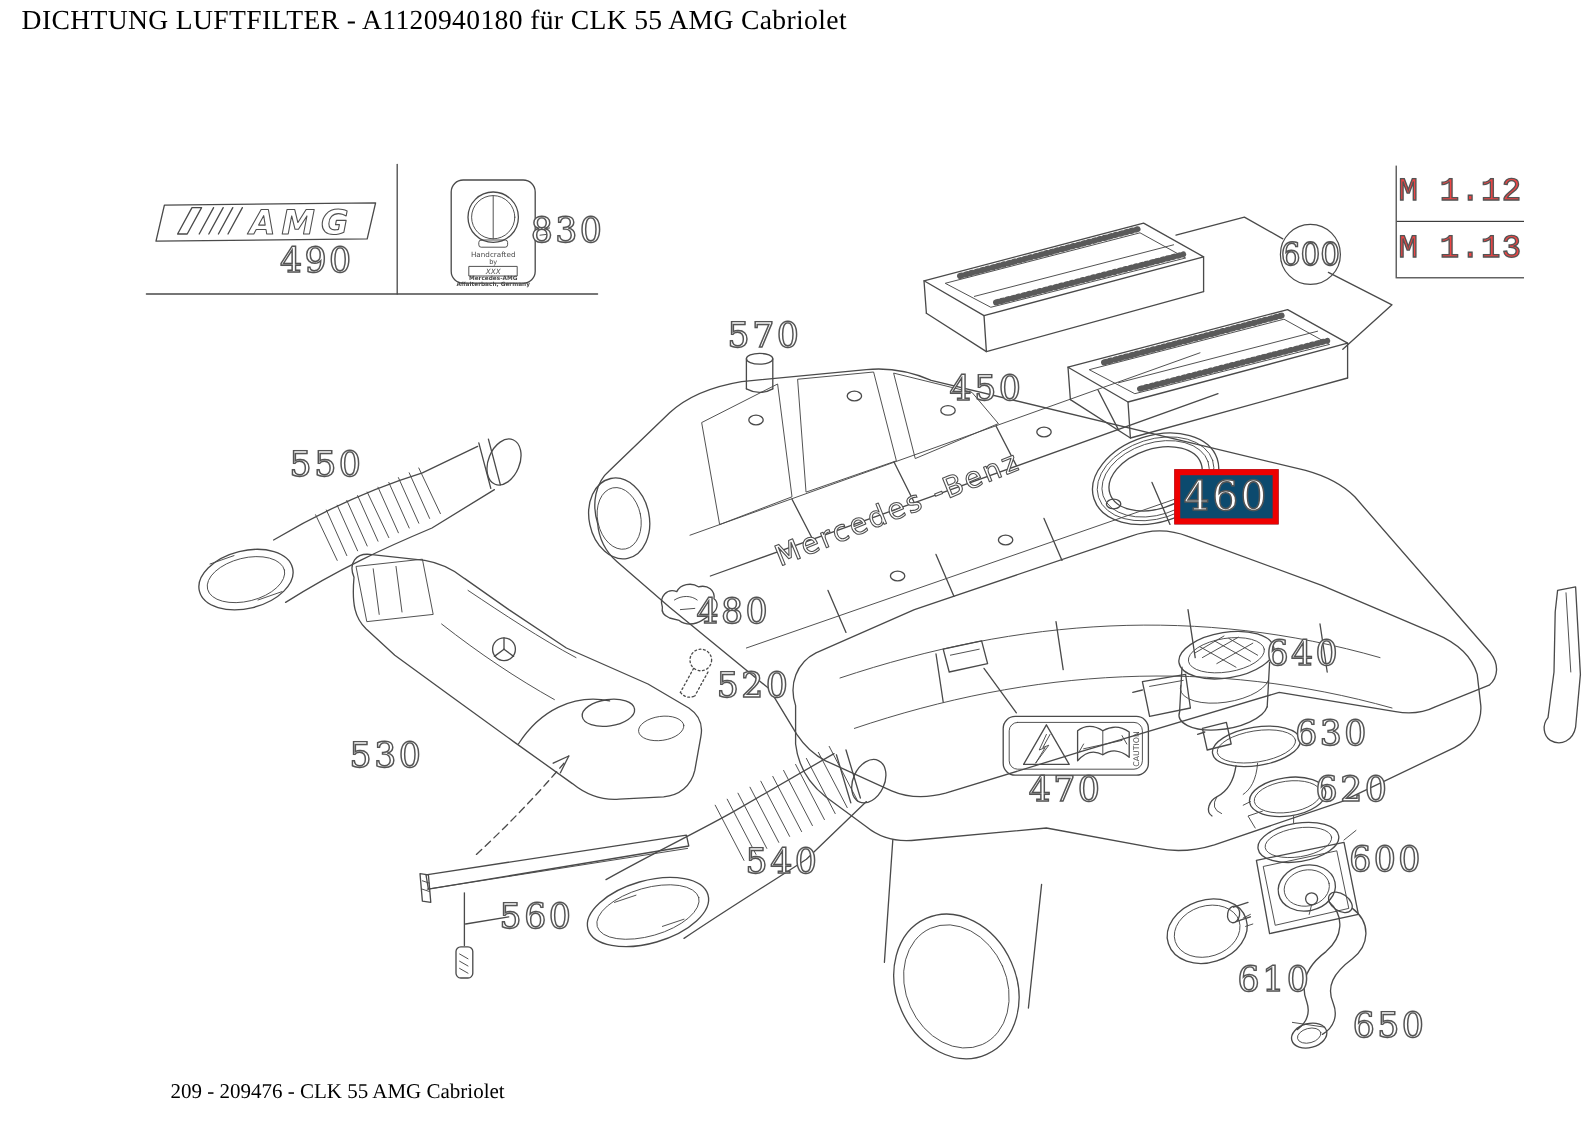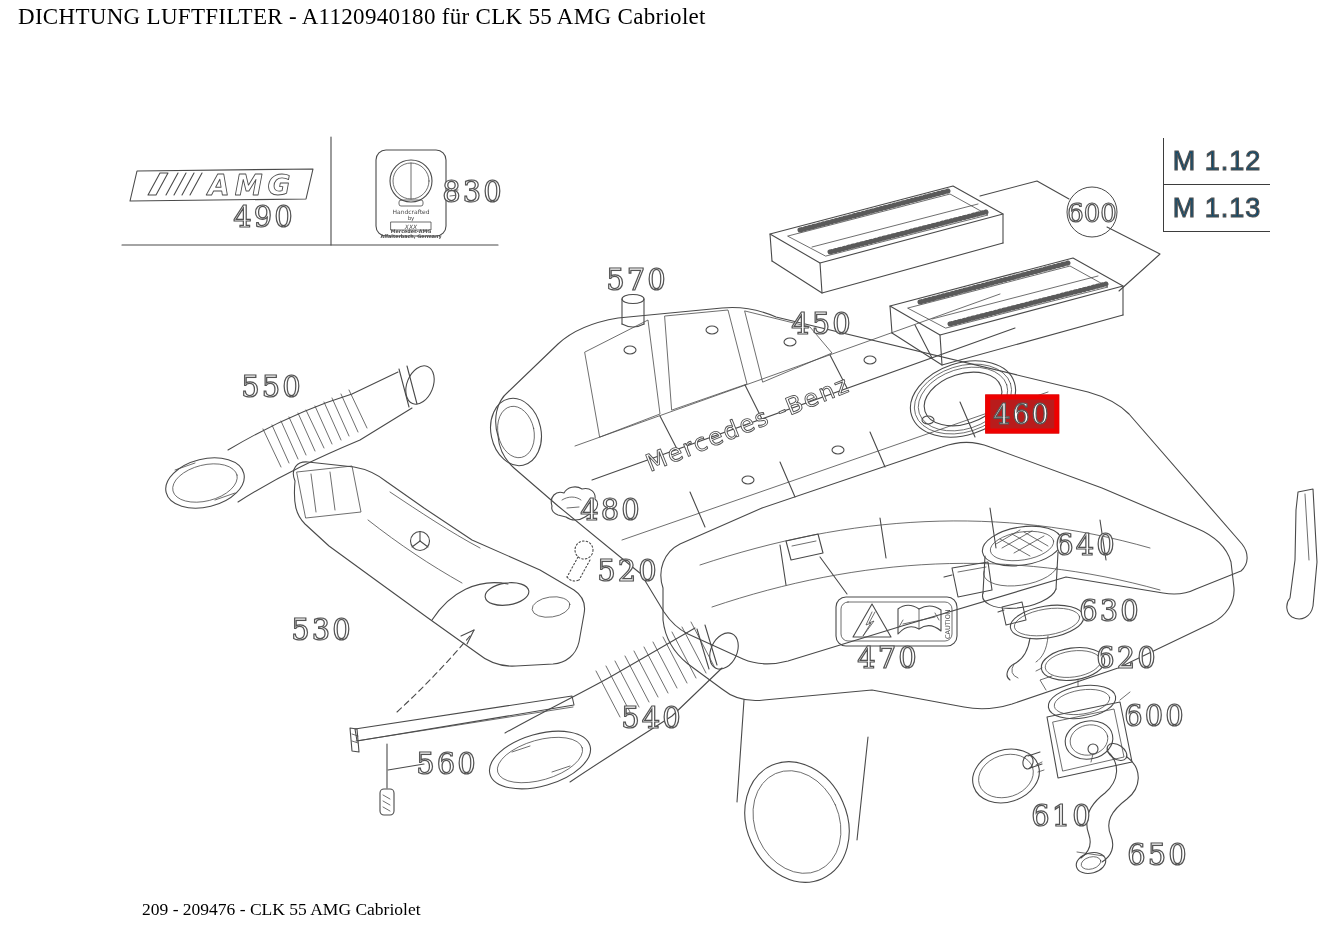--- a/index.html
+++ b/index.html
@@ -9,32 +9,32 @@
   #page-footer{position:absolute;left:142px;top:899px;font-size:17.5px;white-space:nowrap;}
   #diagram-svg{position:absolute;left:0;top:0;width:1326px;height:938px;}
   #diagram-svg *{vector-effect:non-scaling-stroke;}
   .ln{stroke:#4a4a4a;fill:none;stroke-width:1.1;stroke-linecap:round;stroke-linejoin:round;}
   .thin{stroke-width:0.8;}
   .pleat{stroke:#5a5a5a;stroke-width:5;stroke-dasharray:1.6,3;fill:none;}
   .dashed{stroke-dasharray:6,4;}
   .dotted{stroke-dasharray:1.5,2.2;}
   .svgtxt-outline{fill:#fff;stroke:#4f4f4f;stroke-width:.9;}
   .svgtxt-small{fill:#4a4a4a;stroke:none;font-family:"DejaVu Sans",sans-serif;}
-  .outline-text{font-family:Liberation Sans, sans-serif;color:#0c4a6e;
+  .outline-text{font-family:Liberation Mono, monospace;color:#ef4444;
      -webkit-text-stroke:1.1px #545454;text-shadow:0 0 1px #8a8a8a;letter-spacing:1px;}
   #ref-table{position:absolute;left:1163px;top:138px;width:106px;border-left:1.6px solid #3d3d3d;}
   .ref-row{height:46px;border-bottom:1.6px solid #3d3d3d;display:flex;align-items:center;justify-content:center;}
   .ref-row .outline-text{font-size:27px;}
   #label-layer{position:absolute;left:0;top:0;width:100%;height:100%;}
   .part-label{position:absolute;transform:translate(-50%,-50%);
      font-family:"DejaVu Serif",serif;font-size:29px;color:#fff;letter-spacing:2px;
      -webkit-text-stroke:1.2px #545454;text-shadow:0 0 1px #8a8a8a;white-space:nowrap;line-height:1;}
   .part-label.circled{border:1.4px solid #4a4a4a;border-radius:50%;width:49px;height:49px;
      display:flex;align-items:center;justify-content:center;font-size:26px;letter-spacing:0;}
-  .part-label.highlighted{border:5px solid var(--highlight,#ee0000);padding:1px 3px;background:#b91c1c;font-size:27px;}
+  .part-label.highlighted{border:5px solid var(--highlight,#ee0000);padding:1px 3px;background:#0c4a6e;font-size:34px;}
 </style>
 </head>
 <body>
 
 <div id="page">
 
   <div id="page-title">DICHTUNG LUFTFILTER - A1120940180 für CLK 55 AMG Cabriolet</div>
 
   <svg id="diagram-svg" viewBox="0 0 1326 938" xmlns="http://www.w3.org/2000/svg">
 

